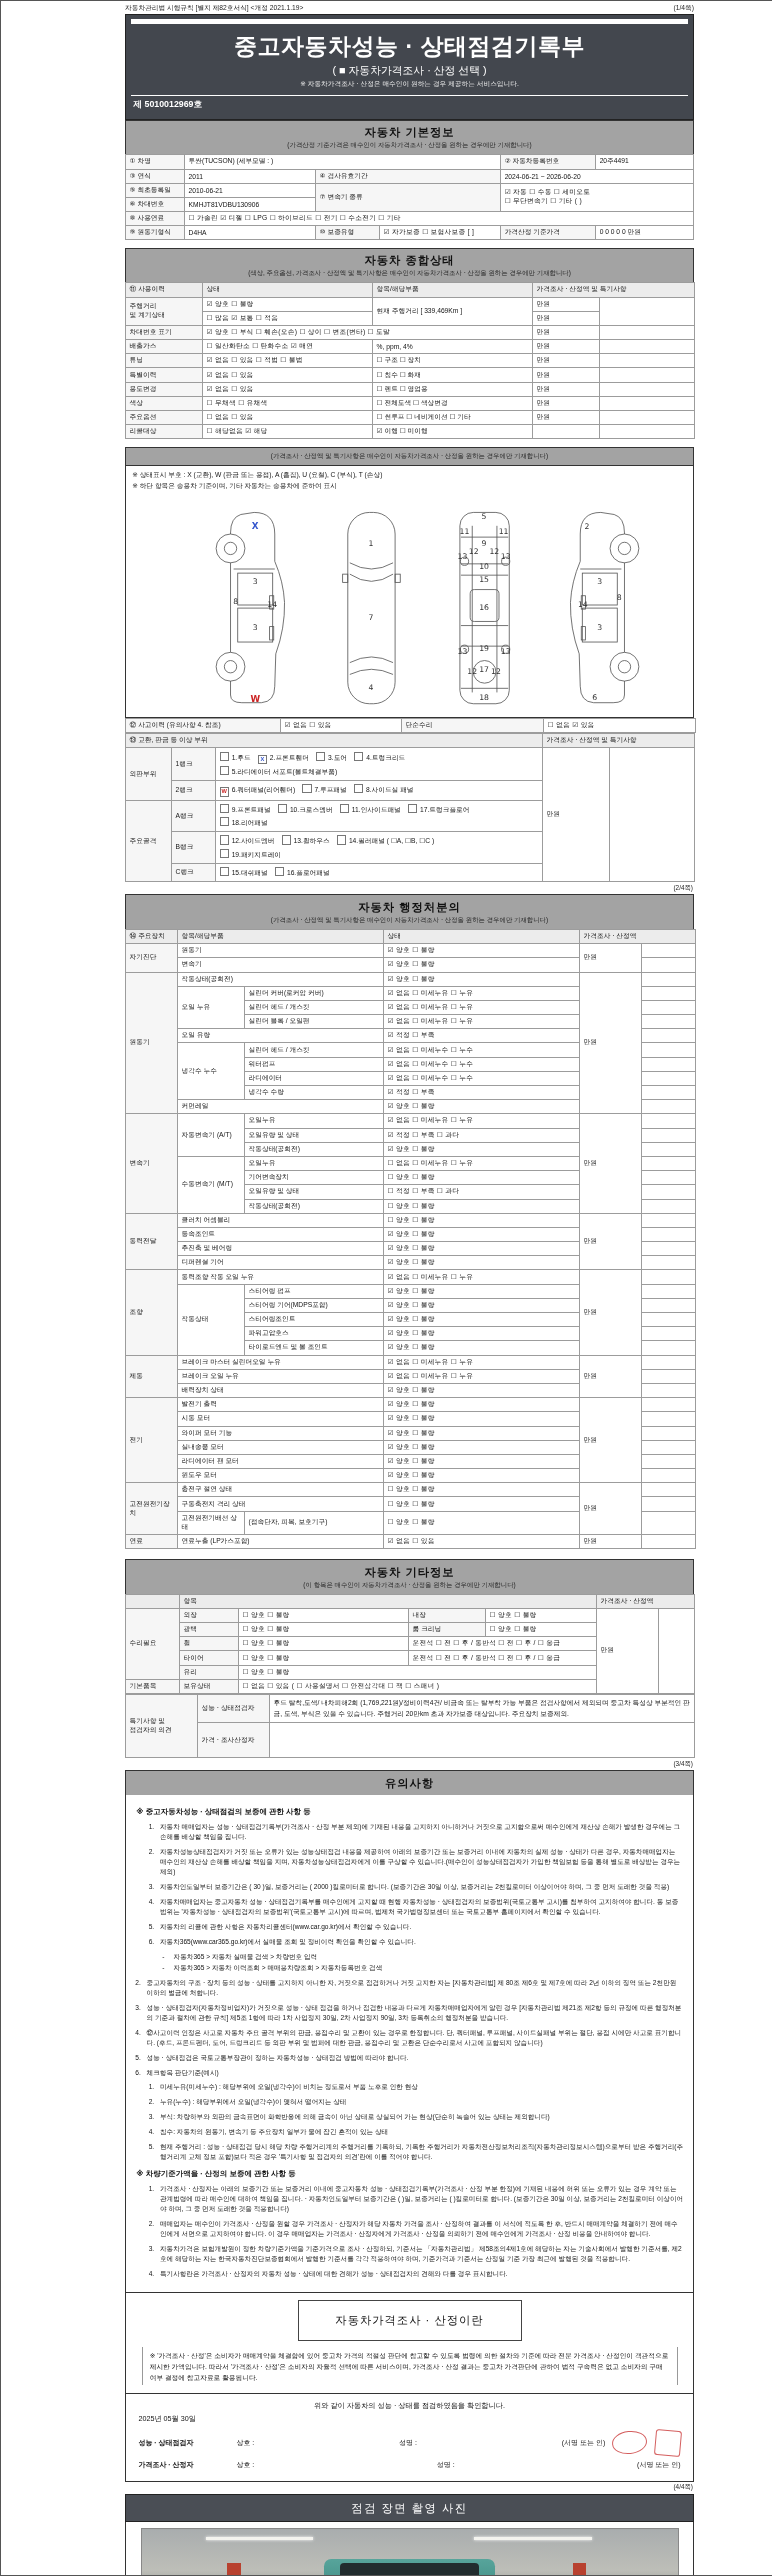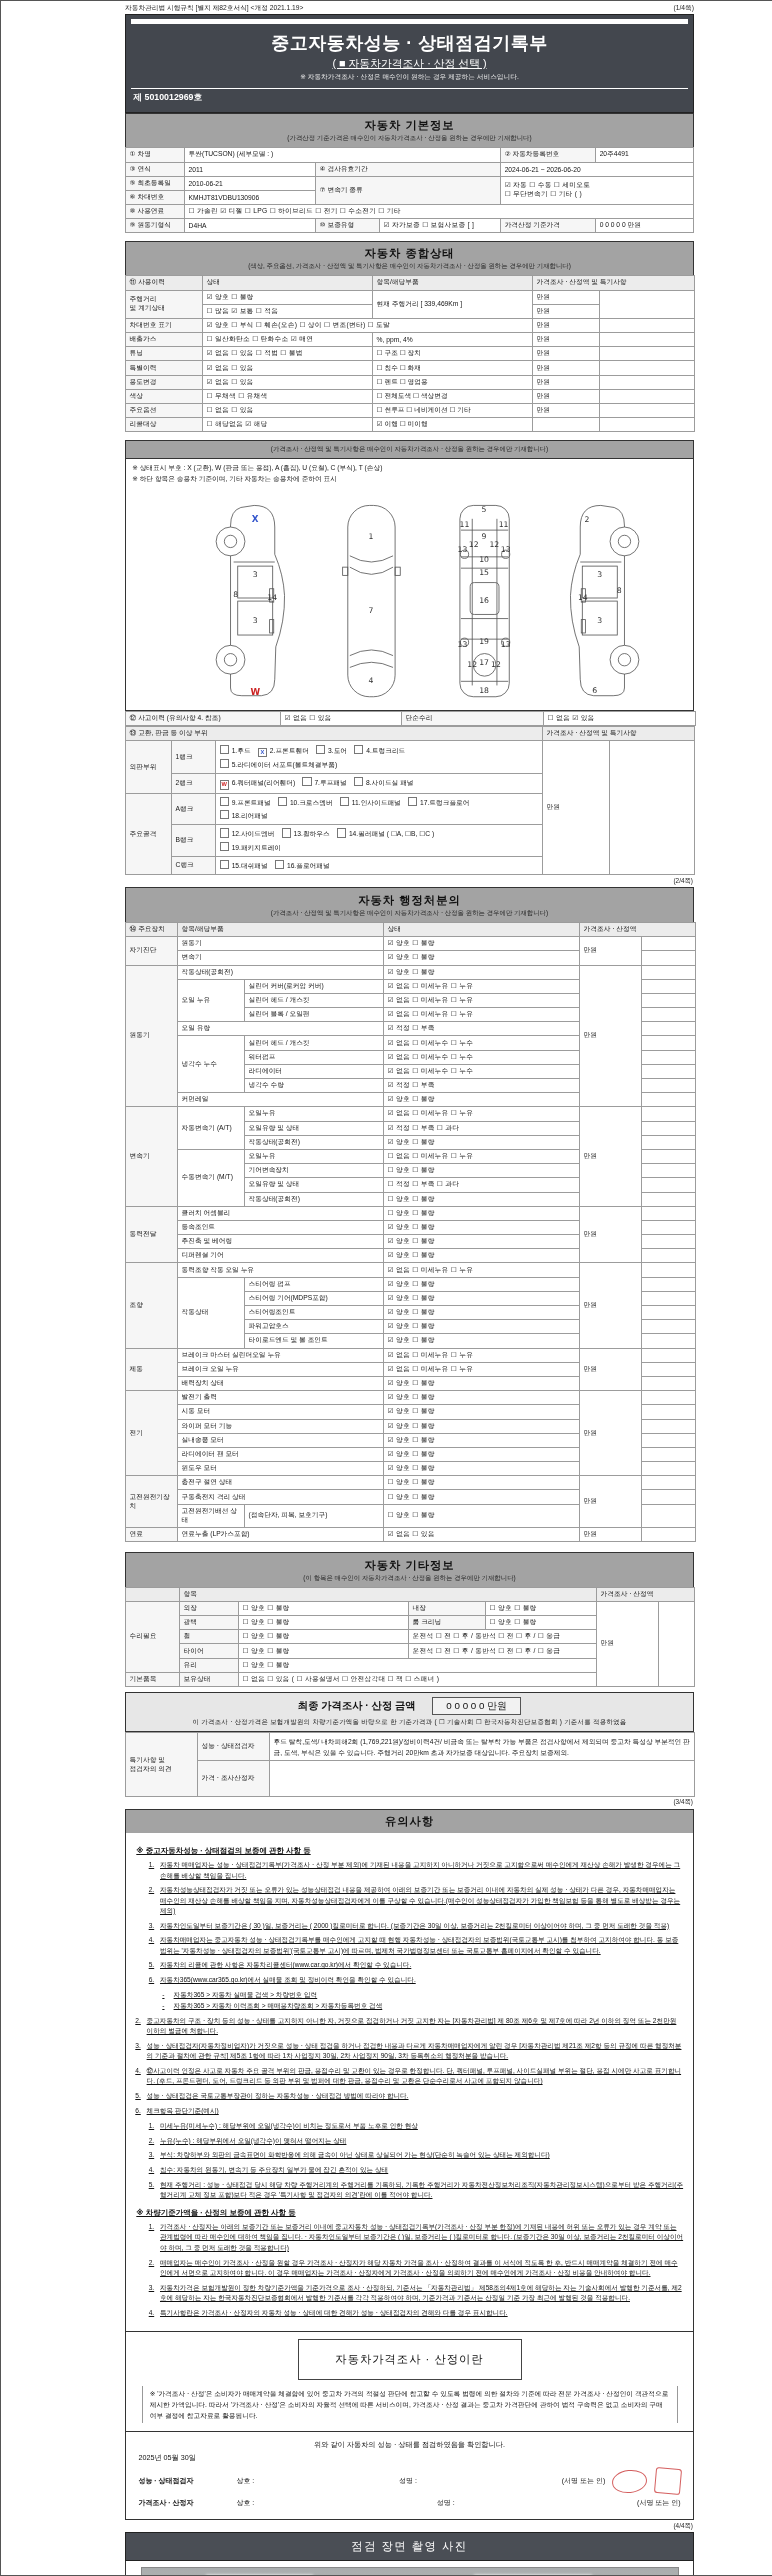--- a/index.html
+++ b/index.html
@@ -4,22 +4,22 @@
 <style>
   html,body{margin:0;padding:0;background:#fff;}
   body{font-family:"Liberation Sans","DejaVu Sans",sans-serif;color:#111;}
   .page{position:relative;width:773px;height:2576px;background:#fff;border:0.5px solid #555;box-sizing:border-box;overflow:hidden;}
   .content{width:569px;margin:0 0 0 124px;}
   .topline{display:flex;justify-content:space-between;font-size:6.7px;padding:3.1px 0 1px 0;color:#222;}
   .pagemark{text-align:right;font-size:6.4px;padding:1.5px 1px;color:#222;}
   
   .titleblock{background:#43474e;color:#fff;padding:3.1px 5.2px 4.1px 5.2px;border:0.5px solid #222;}
   .titleblock .stripe{height:4.6px;background:#fff;margin:1px 0 7.2px 0;}
-  .titleblock h1{margin:2.1px 0 1px 0;text-align:center;font-size:18px;letter-spacing:0.5px;}
-  .titleblock .sub{text-align:center;font-size:10.8px;margin:2.1px 0;text-decoration:underline;}
+  .titleblock h1{margin:2.1px 0 1px 0;text-align:center;font-size:23px;letter-spacing:0.5px;}
+  .titleblock .sub{text-align:center;font-size:10.8px;margin:2.1px 0;}
   .titleblock .note{text-align:center;font-size:6.7px;color:#eee;margin:1px 0 6.2px 0;}
   .titleblock .docno{font-size:8.8px;font-weight:bold;padding:3.1px 2.1px;border-top:1px solid #fff;}
   
   .band{background:#a3a3a3;border:1px solid #333;border-bottom:none;text-align:center;padding:3.6px 2.1px 3.1px 2.1px;}
   .band h2{margin:1px 0;font-size:11.3px;letter-spacing:1px;}
   .band p{margin:1px 0;font-size:6.4px;color:#222;}
   table.tb{width:100%;border-collapse:collapse;border:1px solid #333;table-layout:fixed;background:#fff;}
   table.tb td,table.tb th{border:0.5px solid #9c9c9c;padding:2.1px 3.6px;font-size:6.7px;text-align:left;vertical-align:middle;word-break:break-all;}
   table.tb th{background:#ececec;font-weight:normal;text-align:left;}
   td.lbl{background:#f6f6f6;}
@@ -32,21 +32,21 @@
   .notebox{border:1px solid #333;border-bottom:none;background:#fff;padding:3.6px 6.2px;font-size:6.7px;line-height:1.6;}
   .mk{display:inline-block;width:7.2px;height:7.2px;border:0.8px solid #777;font-size:5.7px;line-height:6.7px;text-align:center;font-weight:bold;vertical-align:-1px;margin-right:1px;background:#fff;}
   .mk.x{color:#3355cc;} .mk.w{color:#cc2222;}
   .itm{margin-right:7.2px;white-space:nowrap;display:inline-block;margin-top:1px;margin-bottom:1px;}
   
   .finalband{background:#e7e7e7;border:1px solid #333;text-align:center;padding:4.1px 2.1px;}
   .finalband .row1{font-size:10.3px;font-weight:bold;}
   .finalband .amount{display:inline-block;border:0.5px solid #555;background:#f2f2f2;padding:1.5px 13.4px;font-size:9.8px;font-weight:normal;margin-left:13.4px;}
   .finalband .note{font-size:6.4px;margin-top:3.1px;}
   
-  .ntc{border:1px solid #333;border-top:none;background:#fff;padding:5.2px 9.3px 8.2px 9.3px;text-decoration:underline;}
+  .ntc{border:1px solid #333;border-top:none;background:#fff;padding:5.2px 9.3px 8.2px 9.3px;}
   .ntc .it{display:flex;font-size:6.6px;line-height:1.55;margin:4.6px 0;}
   .ntc .it .nn{flex:0 0 11.3px;}
   .ntc .lv1{margin-left:13.4px;} .ntc .lv2{margin-left:27px;margin-top:1px;margin-bottom:1px;}
   .ntc .hd{font-size:7.5px;font-weight:bold;margin:7.2px 0 3.1px 1px;}
   
   .appr{border:1px solid #333;border-top:none;background:#fff;padding:7.2px 15.5px 8.2px 15.5px;}
   .appr .ttl{width:222px;margin:0 auto 6.2px auto;border:1px solid #444;text-align:center;font-size:11.3px;letter-spacing:1px;padding:12px 0;}
   .appr .bd{font-size:6.7px;line-height:1.65;border-left:0.5px solid #999;border-right:0.5px solid #999;padding:2.1px 7.2px;}
   
   .signoff{border:1px solid #333;border-top:none;background:#fff;padding:5.2px 12.4px 7.2px 12.4px;position:relative;}
@@ -695,25 +695,20 @@
           <td class="cb" colspan="3">☐ 양호   ☐ 불량</td>
           </tr>
       <tr>
             <td class="lbl">기본품목</td>
           <td class="lbl">보유상태</td>
           <td class="cb" colspan="3">☐ 없음   ☐ 있음   ( ☐ 사용설명서  ☐ 안전삼각대  ☐ 잭  ☐ 스패너 )</td>
           </tr>
     </tbody>
       </table>
 
-    <div class="finalband" style="margin-top:5.2px">
-      <div class="row1"><span>최종 가격조사 · 산정 금액</span>
-        <span class="amount">0 0 0 0 0 만원</span></div>
-      <div class="note cb">이 가격조사 · 산정가격은 보험개발원의 차량기준가액을 바탕으로 한 기준가격과 ( ☐ 기술사회 ☐ 한국자동차진단보증협회 ) 기준서를 적용하였음</div>
-    </div>
 
     <table class="tb">
       <colgroup>
           <col style="width:72px">
           <col style="width:72px">
           <col style="width:425px">
         </colgroup>
       <tbody>
           <tr>
             <td class="lbl pre" rowspan="2">특기사항 및

